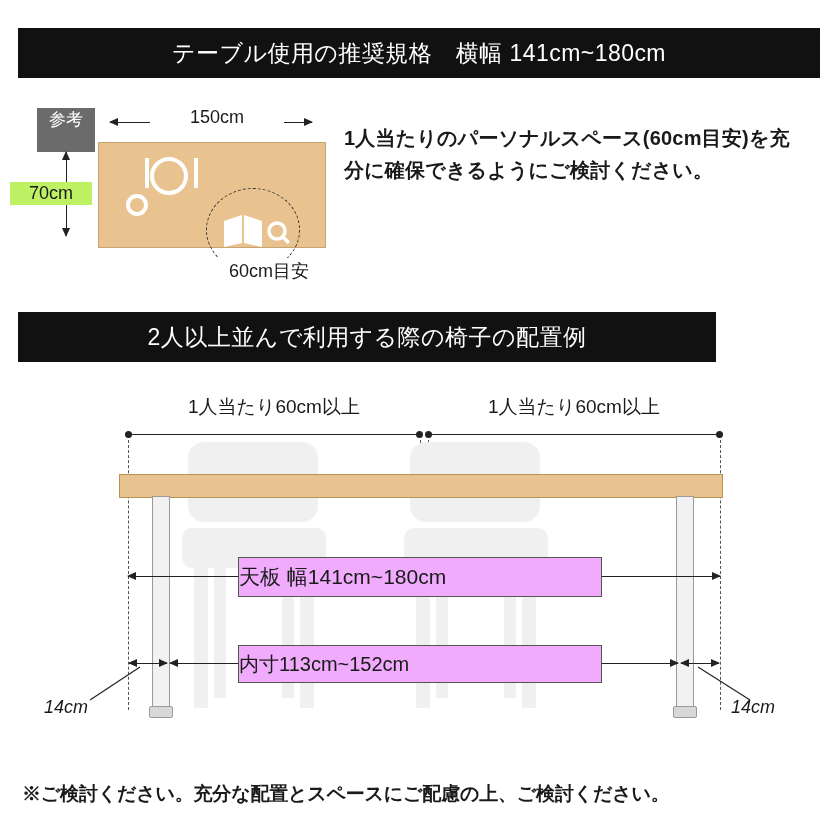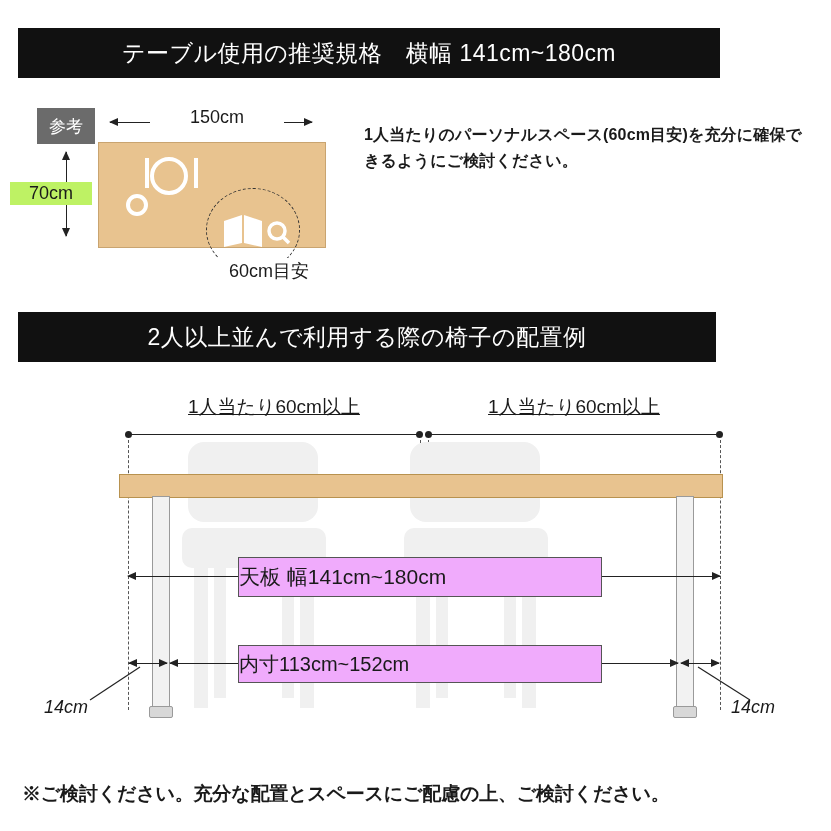--- a/index.html
+++ b/index.html
@@ -27,39 +27,39 @@
     position: absolute;
     background: #111111;
     color: #ffffff;
     display: flex;
     align-items: center;
     justify-content: center;
     letter-spacing: 0.02em;
   }
   #title-bar-1 {
     left: 18px; top: 28px;
-    width: 702px; height: 50px;
+    width: 802px; height: 50px;
     font-size: 23px;
   }
   #title-bar-2 {
     left: 18px; top: 312px;
     width: 698px; height: 50px;
     font-size: 23px;
   }
 
   
   .ref-badge {
     position: absolute;
     left: 37px; top: 108px;
-    width: 58px; height: 36px;
+    width: 58px; height: 44px;
     background: #6b6b6b;
     color: #ffffff;
     font-size: 17px;
     display: flex;
-    align-items: center;
+    align-items: flex-start;
     justify-content: center;
   }
 
   .table-top-1 {
     position: absolute;
     left: 98px; top: 142px;
     width: 226px; height: 104px;
     background: #e8c38f;
     border: 1px solid #c9a470;
   }
@@ -142,36 +142,35 @@
     left: 197px; top: 258px;
     width: 140px;
     text-align: center;
     font-size: 18px;
     background: #ffffff;
     padding: 1px 2px;
   }
 
   .para-1 {
     position: absolute;
-    left: 364px; top: 122px;
+    left: 344px; top: 122px;
     width: 446px;
-    font-size: 16px;
+    font-size: 20px;
     line-height: 1.62;
     font-weight: bold;
     letter-spacing: 0.01em;
   }
 
   
   .seat-label {
     position: absolute;
     top: 394px;
     font-size: 19px;
     text-align: center;
     font-weight: normal;
-    text-decoration: underline;
   }
   #seat-label-left { left: 124px; width: 300px; }
   #seat-label-right { left: 424px; width: 300px; }
 
   .seat-arrow {
     position: absolute;
     top: 434px;
     height: 1px;
     background: #222;
   }

